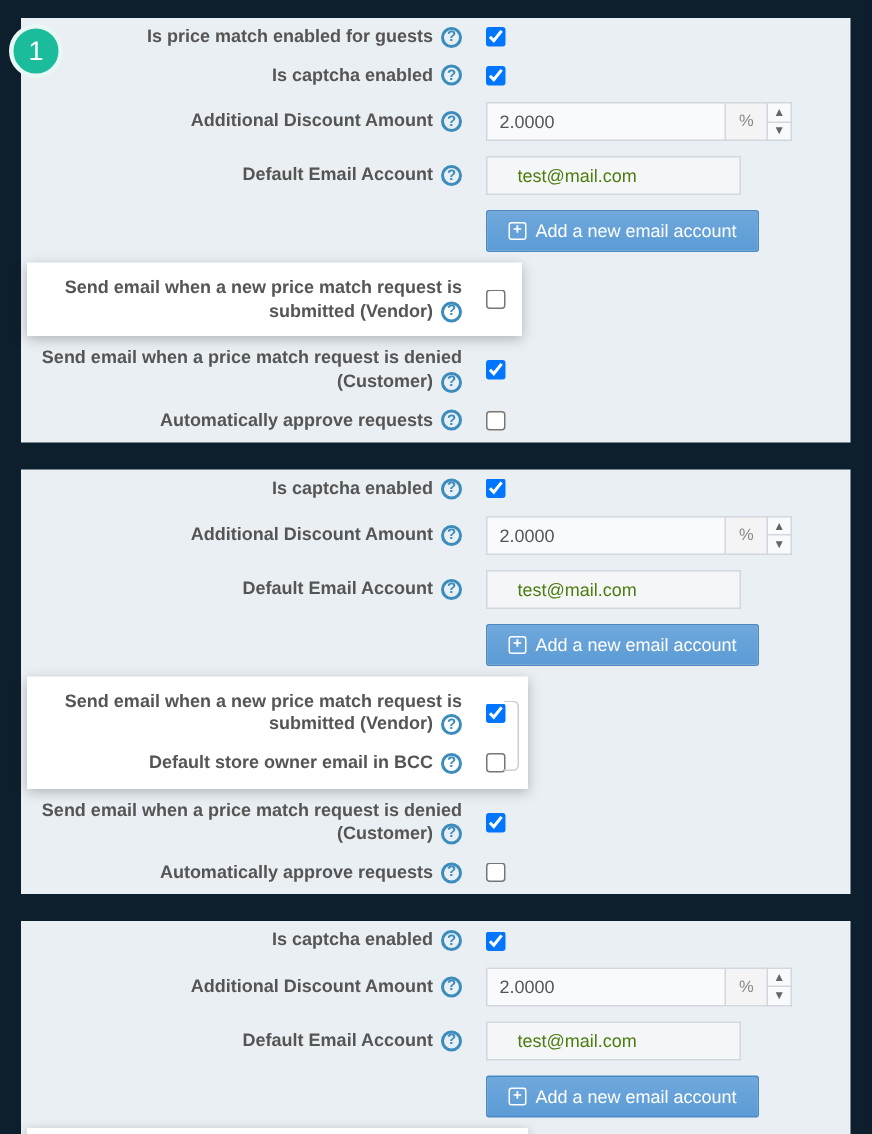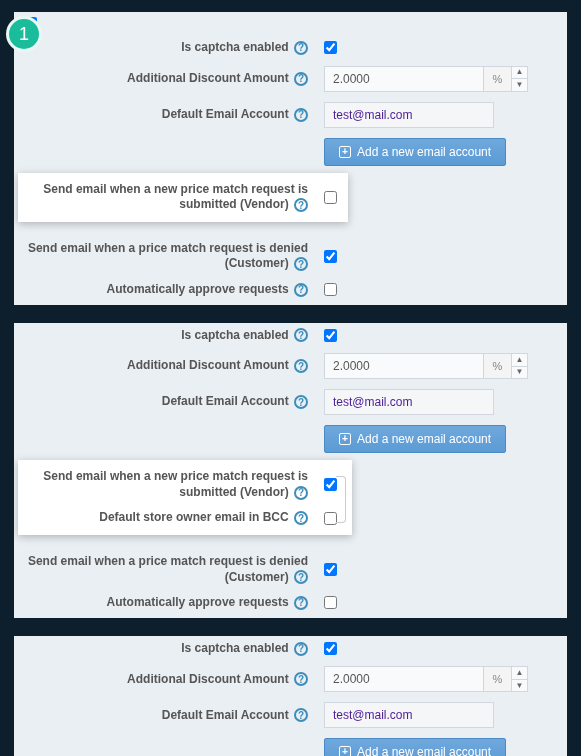--- a/index.html
+++ b/index.html
@@ -66,22 +66,22 @@
   }
   input[type="checkbox"] {
     width: 13px; height: 13px;
   }
   .text-input {
     flex: 1;
     max-width: 170px;
     height: 26px;
     background: #f4f6f8;
     border: 1px solid #d2d6de;
-    padding: 0 8px;
-    color: #4c1d95;
+    padding: 0 20px;
+    color: #4d7c0f;
     font-size: 12px;
   }
   .num-input {
     width: 160px;
     height: 26px;
     background: #f9fafb;
     border: 1px solid #d2d6de;
     padding: 0 8px;
     color: #555;
     font-size: 12px;
@@ -129,21 +129,21 @@
     display: inline-flex;
     width: 12px; height: 12px;
     border: 1.5px solid #fff;
     border-radius: 2px;
     align-items: center; justify-content: center;
     font-size: 10px; font-weight: 700; line-height: 1;
   }
   .highlight {
     background: #fff;
     box-shadow: 0 2px 8px rgba(0,0,0,0.25);
-    margin: 2px 0 14px 4px;
+    margin: 2px 0 2px 4px;
     padding: 4px 0;
     width: 330px;
     position: relative;
   }
   .highlight .label-cell { flex: 0 0 296px; }
   .highlight-wide {
     width: 334px;
   }
   .highlight-wide .ctrl-cell input[type="checkbox"]{
       margin-left: 0;
@@ -162,20 +162,21 @@
 </style>
 </head>
 <body>
 
 <div class="step-badge">
   <span>1</span>
 </div>
 
 <div class="panel">
   <div class="row">
+    <div class="label-cell"><span>Is price match enabled for guests</span> <span class="help">?</span></div>
     <div class="ctrl-cell">
         <input type="checkbox" checked="" style="">
       </div>
   </div>
   <div class="row">
     <div class="label-cell"><span>Is captcha enabled</span> <span class="help">?</span></div>
     <div class="ctrl-cell">
         <input type="checkbox" checked="" style="">
       </div>
   </div>

